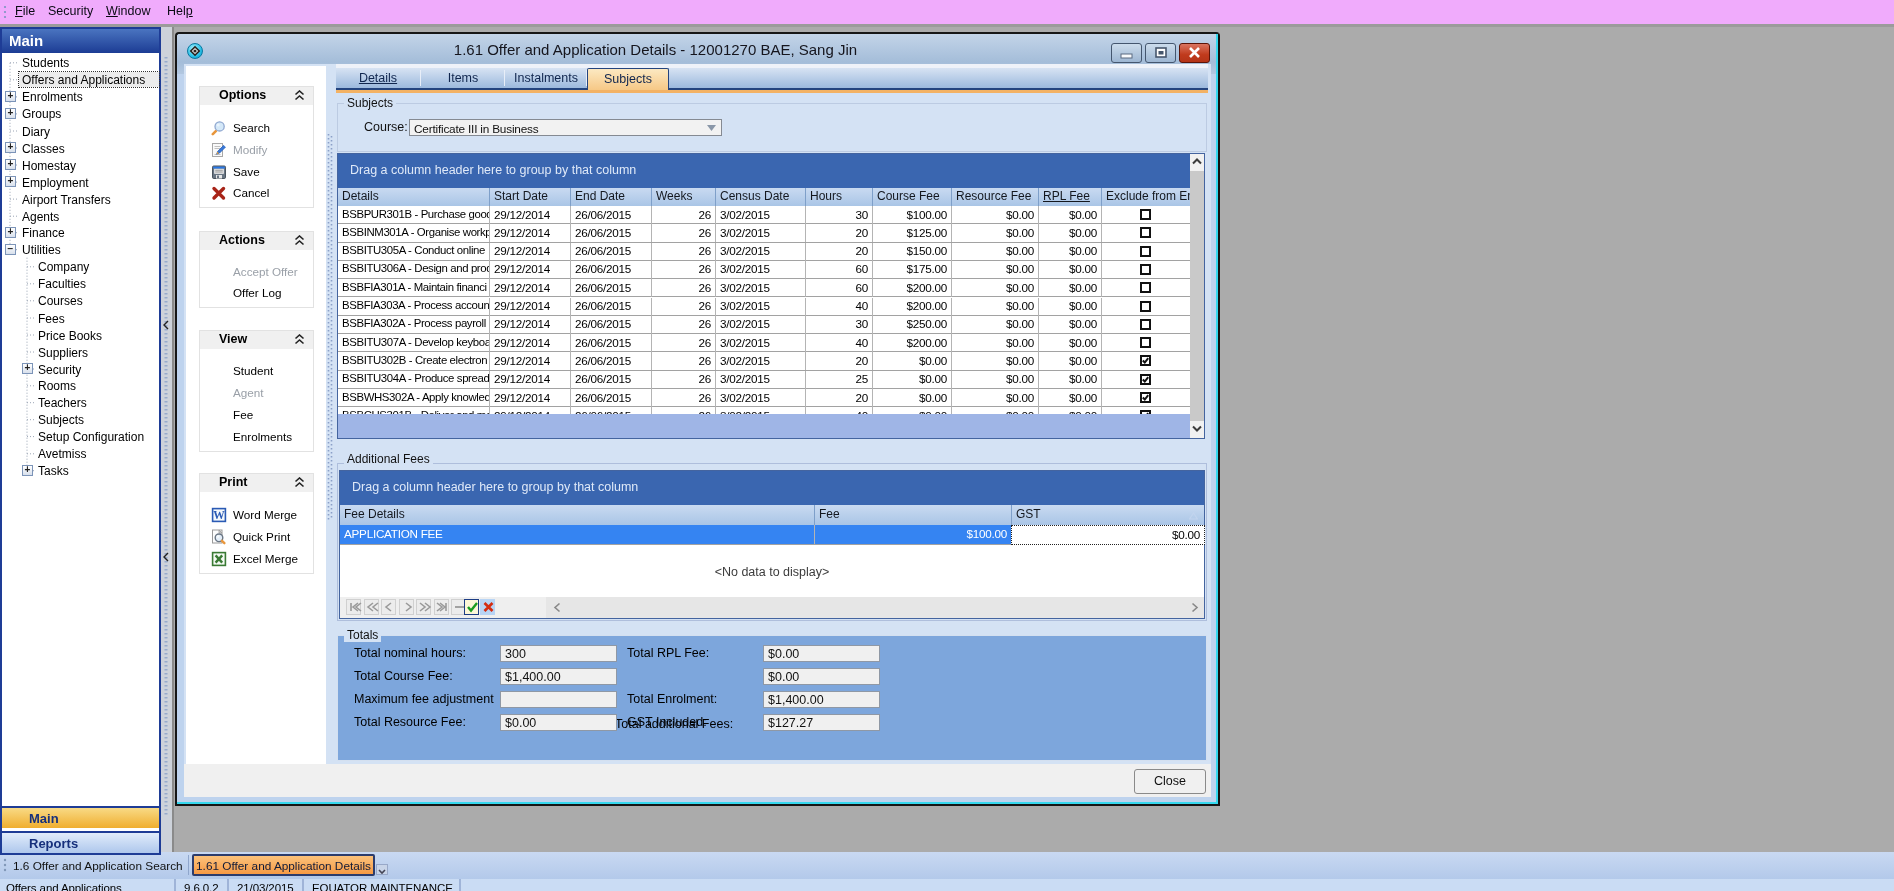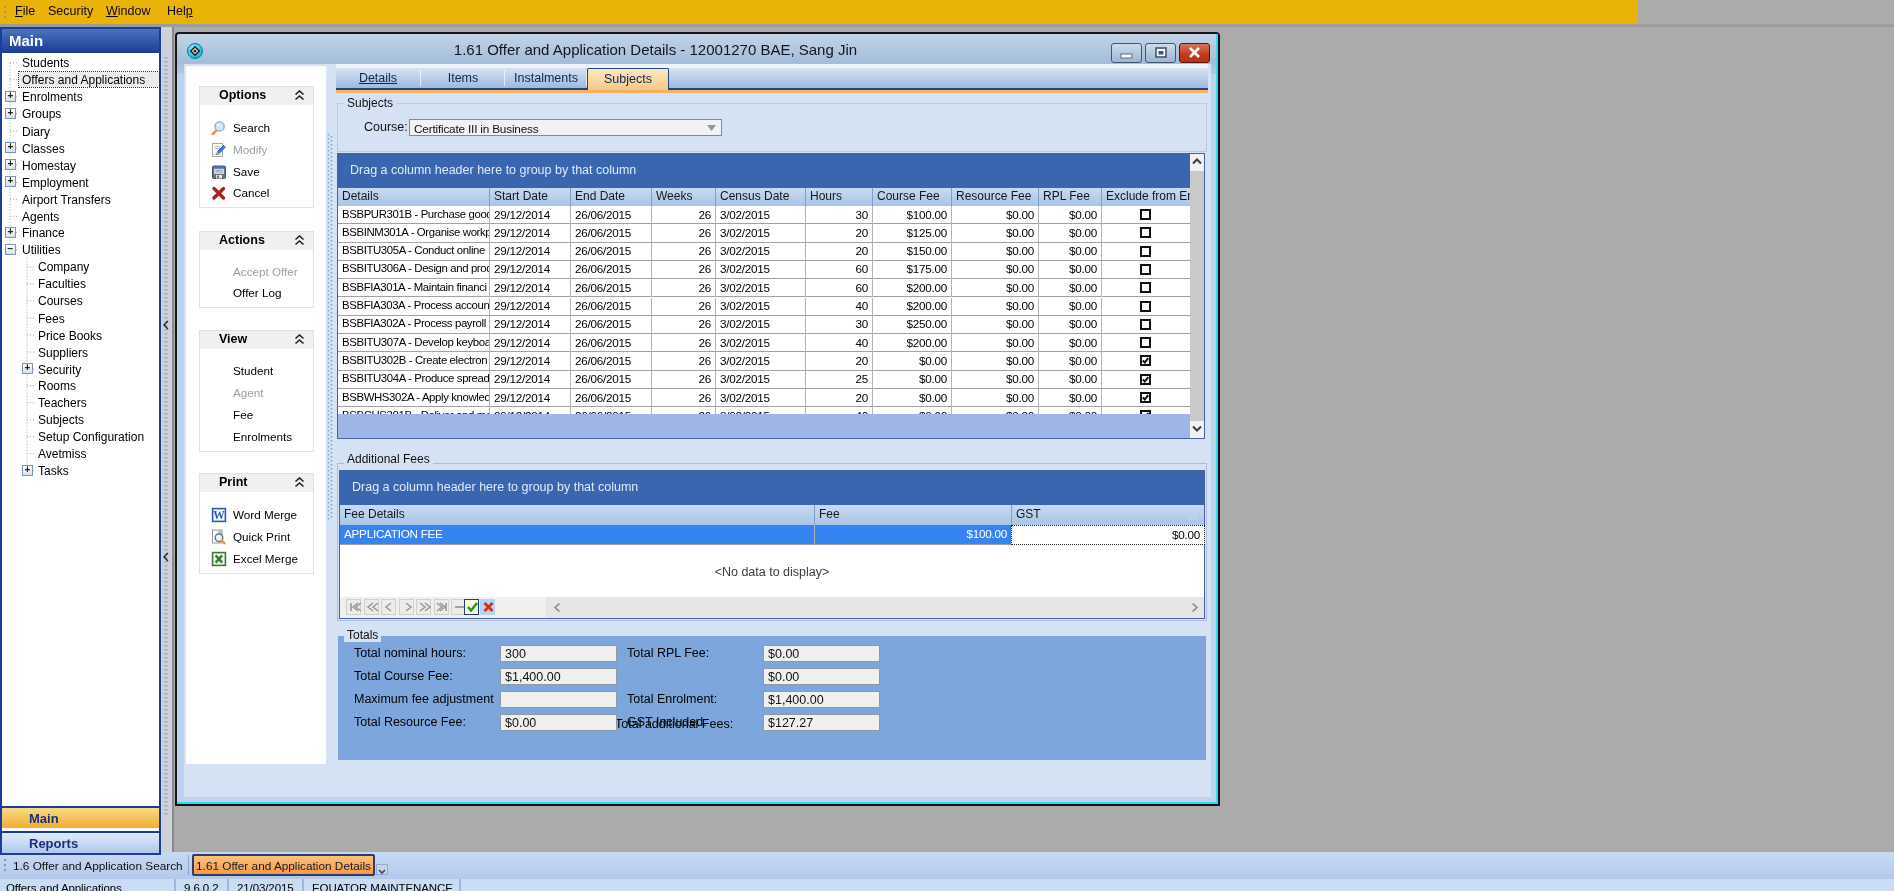--- a/index.html
+++ b/index.html
@@ -1,21 +1,21 @@
 <!DOCTYPE html>
 <html><head>
 <meta charset="utf-8">
 <style>
 * { margin:0; padding:0; box-sizing:border-box; }
 html,body { width:1894px; height:891px; overflow:hidden; }
 body { font-family:"Liberation Sans", sans-serif; background:#ababab; position:relative; font-size:12px; color:#111; }
 .abs { position:absolute; }
 
 
-#menubar { left:0; top:0; width:1638px; height:24px; background:#eab308; }
+#menubar { left:0; top:0; width:1894px; height:24px; background:#f0abfc; }
 #menubar .mi { position:absolute; top:4px; font-size:12.5px; color:#0a0a14; }
 #greystrip { left:0; top:24px; width:1894px; height:3px; background:#9b9b9b; }
 
 
 #leftpanel { left:0; top:27px; width:161px; height:828px; background:#fff; border:2px solid #1e3c96; z-index:5; }
 #lp-head { left:0; top:0; width:157px; height:24px; background:linear-gradient(#4a74c0, #1c3c94); color:#fff; font-weight:bold; font-size:15px; padding:3px 0 0 7px; }
 .ti { position:absolute; left:0; width:157px; height:17px; font-size:12px; color:#000; }
 .ti .lbl { position:absolute; top:2px; }
 .tbox { position:absolute; width:11px; height:11px; top:3px; background:linear-gradient(#fff,#d8e0ec); border:1px solid #7c94b8; font-size:10px; line-height:8px; text-align:center; color:#222; font-weight:bold; }
 .sel { background:#ececec; outline:1px dotted #333; }
@@ -354,21 +354,21 @@
 <div id="g1-band">Drag a column header here to group by that column</div>
 <div id="g1-header">
             <div class="hc" style="left:0px;width:151px;border-left:none;">Details</div>
             <div class="hc" style="left:151px;width:81px;">Start Date</div>
             <div class="hc" style="left:232px;width:81px;">End Date</div>
             <div class="hc" style="left:313px;width:64px;">Weeks</div>
             <div class="hc" style="left:377px;width:90px;">Census Date</div>
             <div class="hc" style="left:467px;width:67px;">Hours</div>
             <div class="hc" style="left:534px;width:79px;">Course Fee</div>
             <div class="hc" style="left:613px;width:87px;">Resource Fee</div>
-            <div class="hc" style="left:700px;width:63px;">RPL Fee</div>
+            <div class="hc" style="left:700px;width:63px;text-decoration:underline;">RPL Fee</div>
             <div class="hc" style="left:763px;width:90px;">Exclude from Enr</div>
           </div>
 <div style="position:absolute;left:0;top:52px;width:852px;height:208px;overflow:hidden;">
 <div class="g1row" style="top:0.0px;">
               <div class="cell subj" style="left:0;width:151px;border-left:none;">BSBPUR301B - Purchase goods</div>
               <div class="cell" style="left:151px;width:81px;">29/12/2014</div>
               <div class="cell" style="left:232px;width:81px;">26/06/2015</div>
               <div class="cell num" style="left:313px;width:64px;">26</div>
               <div class="cell" style="left:377px;width:90px;">3/02/2015</div>
               <div class="cell num" style="left:467px;width:67px;">30</div>
@@ -629,20 +629,23 @@
         <div class="tfield" style="left:429px;top:578px;">$0.00</div>
         <div class="tlabel" style="left:20px;top:602px;">Maximum fee adjustment</div>
         <div class="tfield" style="left:166px;top:601px;"></div>
         <div class="tlabel" style="left:293px;top:602px;">Total Enrolment:</div>
         <div class="tfield" style="left:429px;top:601px;">$1,400.00</div>
         <div class="tlabel" style="left:20px;top:625px;">Total Resource Fee:</div>
         <div class="tfield" style="left:166px;top:624px;">$0.00</div>
         <div class="tlabel" style="left:293px;top:625px;">GST Included:</div>
         <div class="tfield" style="left:429px;top:624px;">$127.27</div>
       </div>
+    <div id="closestrip" class="abs">
+      <div id="closebtn">Close</div>
+    </div>
   </div>
   <div id="win-inner-accent-r" class="abs"></div>
   <div id="win-inner-accent-b" class="abs"></div>
 </div>
 
 <div id="taskbar" class="abs">
   <svg style="position:absolute;left:3px;top:6px;" width="4" height="14">
       <circle cx="2" cy="2" r="1.2" fill="#8098b8"></circle>
       <circle cx="2" cy="7" r="1.2" fill="#8098b8"></circle>
       <circle cx="2" cy="12" r="1.2" fill="#8098b8"></circle>

